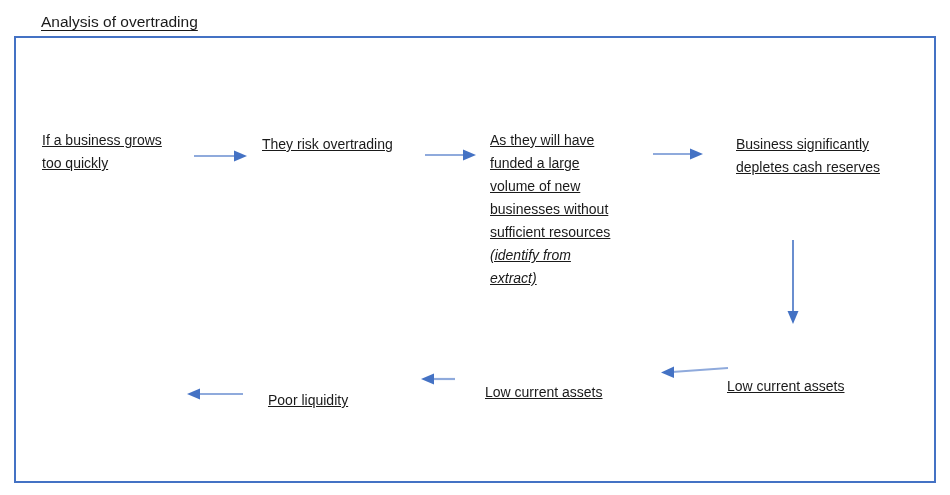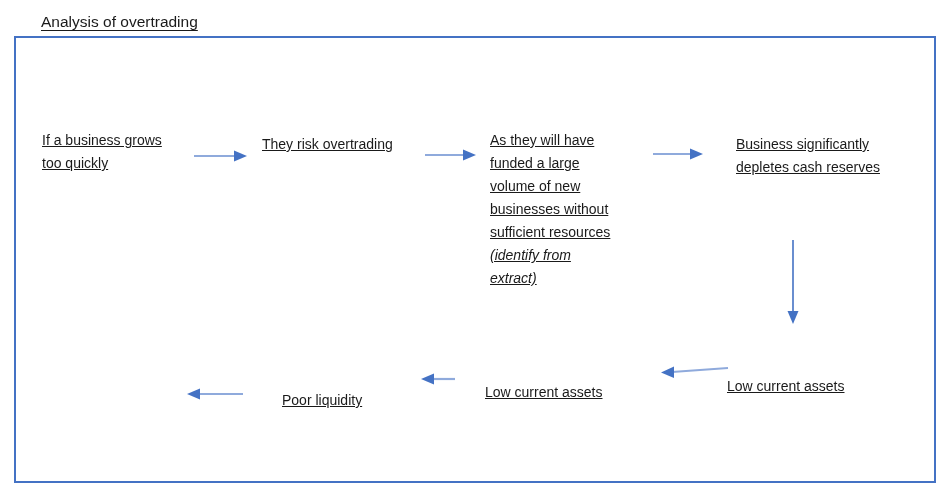--- a/index.html
+++ b/index.html
@@ -95,21 +95,21 @@
   </div>
 
   <div class="node" style="left:727px; top:352px; width:180px;">
     <span>Low current assets</span>
   </div>
 
   <div class="node" style="left:485px; top:358px; width:170px;">
     <span>Low current assets</span>
   </div>
 
-  <div class="node" style="left:282px; top:366px; width:150px;">
+  <div class="node" style="left:268px; top:366px; width:150px;">
     <span>Poor liquidity</span>
   </div>
 
 
   <svg class="arrow-layer" viewBox="0 0 950 495" width="950" height="495">
 
     <g>
       <line x1="194" y1="156" x2="236" y2="156" stroke="#8faadc" stroke-width="2.2"></line>
       <polygon points="234,150.5 247,156 234,161.5" fill="#4472c4"></polygon>
     </g>

